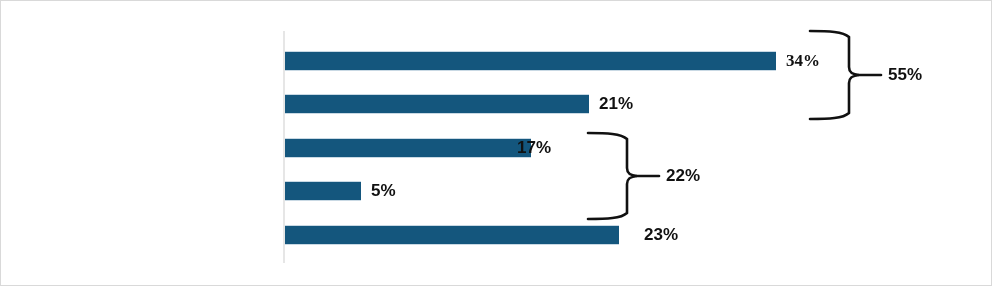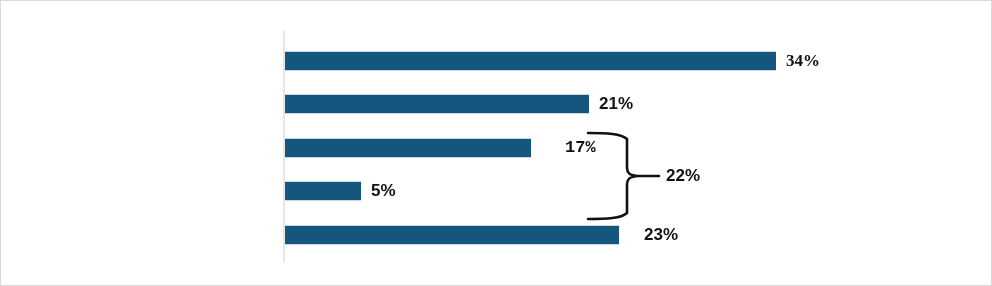--- a/index.html
+++ b/index.html
@@ -98,35 +98,42 @@
 
     <div class="row" style="top:93px;">
 
       <div class="bar" style="width:304px;"></div>
       <div class="bar-value" style="left:598px;">21%</div>
     </div>
 
     <div class="row" style="top:137px;">
 
       <div class="bar" style="width:246px;"></div>
-      <div class="bar-value" style="left:564px;font-family:Liberation Mono, monospace;">17%</div>
+      <div class="bar-value" style="left:516px;">17%</div>
     </div>
 
     <div class="row" style="top:180px;">
 
       <div class="bar" style="width:76px;"></div>
       <div class="bar-value" style="left:370px;">5%</div>
     </div>
 
     <div class="row" style="top:224px;">
 
       <div class="bar" style="width:334px;"></div>
       <div class="bar-value" style="left:643px;">23%</div>
     </div>
 
+    <div class="bracket" style="left:808px; top:28px;">
+      <svg width="74" height="92" viewBox="0 0 74 92" fill="none">
+        <path d="M1 2 C 20 2, 34 2.5, 40 8 L 40 38 C 40 44, 44 45.5, 50 46 C 44 46.5, 40 48, 40 54 L 40 84 C 34 89.5, 20 90, 1 90" stroke="#111111" stroke-width="2.6" stroke-linecap="round" fill="none"></path>
+        <path d="M50 46 L 72 46" stroke="#111111" stroke-width="2.6" stroke-linecap="round" fill="none"></path>
+      </svg>
+      <div class="bracket-label" style="left:79px; top:36px;">55%</div>
+    </div>
 
     <div class="bracket" style="left:586px; top:130px;">
       <svg width="74" height="90" viewBox="0 0 74 90" fill="none">
         <path d="M1 2 C 20 2, 34 2.5, 40 8 L 40 37 C 40 43, 44 44.5, 50 45 C 44 45.5, 40 47, 40 53 L 40 82 C 34 87.5, 20 88, 1 88" stroke="#111111" stroke-width="2.6" stroke-linecap="round" fill="none"></path>
         <path d="M50 45 L 72 45" stroke="#111111" stroke-width="2.6" stroke-linecap="round" fill="none"></path>
       </svg>
       <div class="bracket-label" style="left:79px; top:35px;">22%</div>
     </div>
 
   </div>

